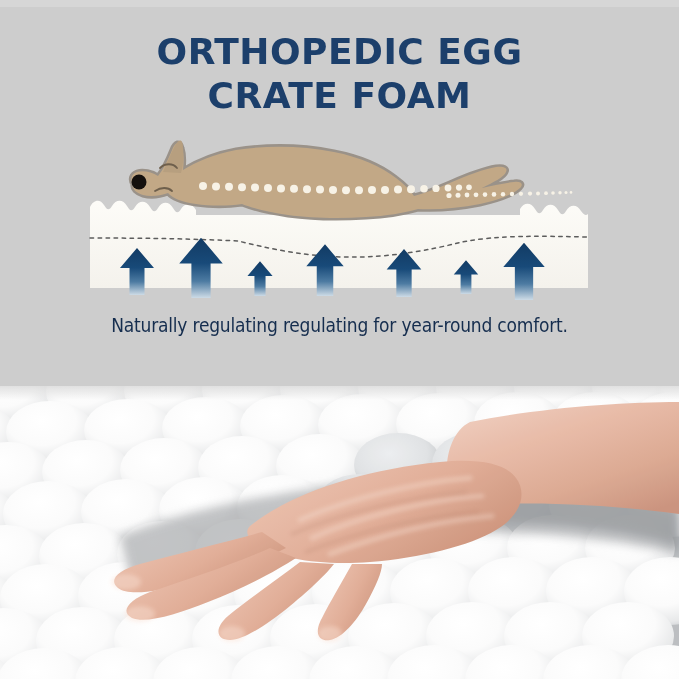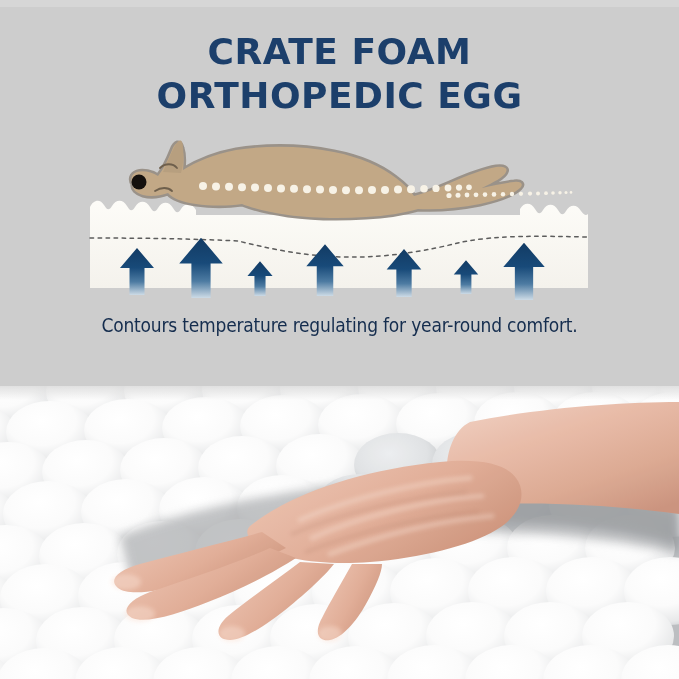--- a/index.html
+++ b/index.html
@@ -66,22 +66,22 @@
 </head>
 <body>
 
 <div id="stage">
 
   <div id="top-panel">
 
     <div id="top-hairline"></div>
 
     <div id="headline">
+      <span class="hl-line">ORTHOPEDIC EGG</span>
       <span class="hl-line">CRATE FOAM</span>
-      <span class="hl-line">ORTHOPEDIC EGG</span>
     </div>
 
     <div id="illustration">
       <svg viewBox="0 0 679 190" xmlns="http://www.w3.org/2000/svg">
         <defs>
           <linearGradient id="arrowGrad" x1="0" y1="0" x2="0" y2="1">
             <stop offset="0%" stop-color="#123b64"></stop>
             <stop offset="42%" stop-color="#184a79"></stop>
             <stop offset="72%" stop-color="#4d7ba2"></stop>
             <stop offset="100%" stop-color="#cddbe6"></stop>
@@ -223,21 +223,21 @@
           <path transform="translate(404,177) scale(1.02)" d="M 0 -47 L 17 -27 L 7.5 -27 L 7.5 0 L -7.5 0 L -7.5 -27 L -17 -27 Z"></path>
 
           <path transform="translate(466,174) scale(0.72)" d="M 0 -47 L 17 -27 L 7.5 -27 L 7.5 0 L -7.5 0 L -7.5 -27 L -17 -27 Z"></path>
 
           <path transform="translate(524,180) scale(1.22)" d="M 0 -47 L 17 -27 L 7.5 -27 L 7.5 0 L -7.5 0 L -7.5 -27 L -17 -27 Z"></path>
         </g>
       </svg>
     </div>
 
     <div id="subcopy">
-      <span class="sc-line">Contours temperature regulating for year-round comfort.</span>
+      <span class="sc-line">Naturally regulating regulating for year-round comfort.</span>
     </div>
 
   </div>
 
   <div id="photo-panel">
     <svg viewBox="0 0 679 293" xmlns="http://www.w3.org/2000/svg">
       <defs>
         <radialGradient id="bumpG" cx="40%" cy="32%" r="72%">
           <stop offset="0%" stop-color="#ffffff"></stop>
           <stop offset="55%" stop-color="#fbfbfb"></stop>

